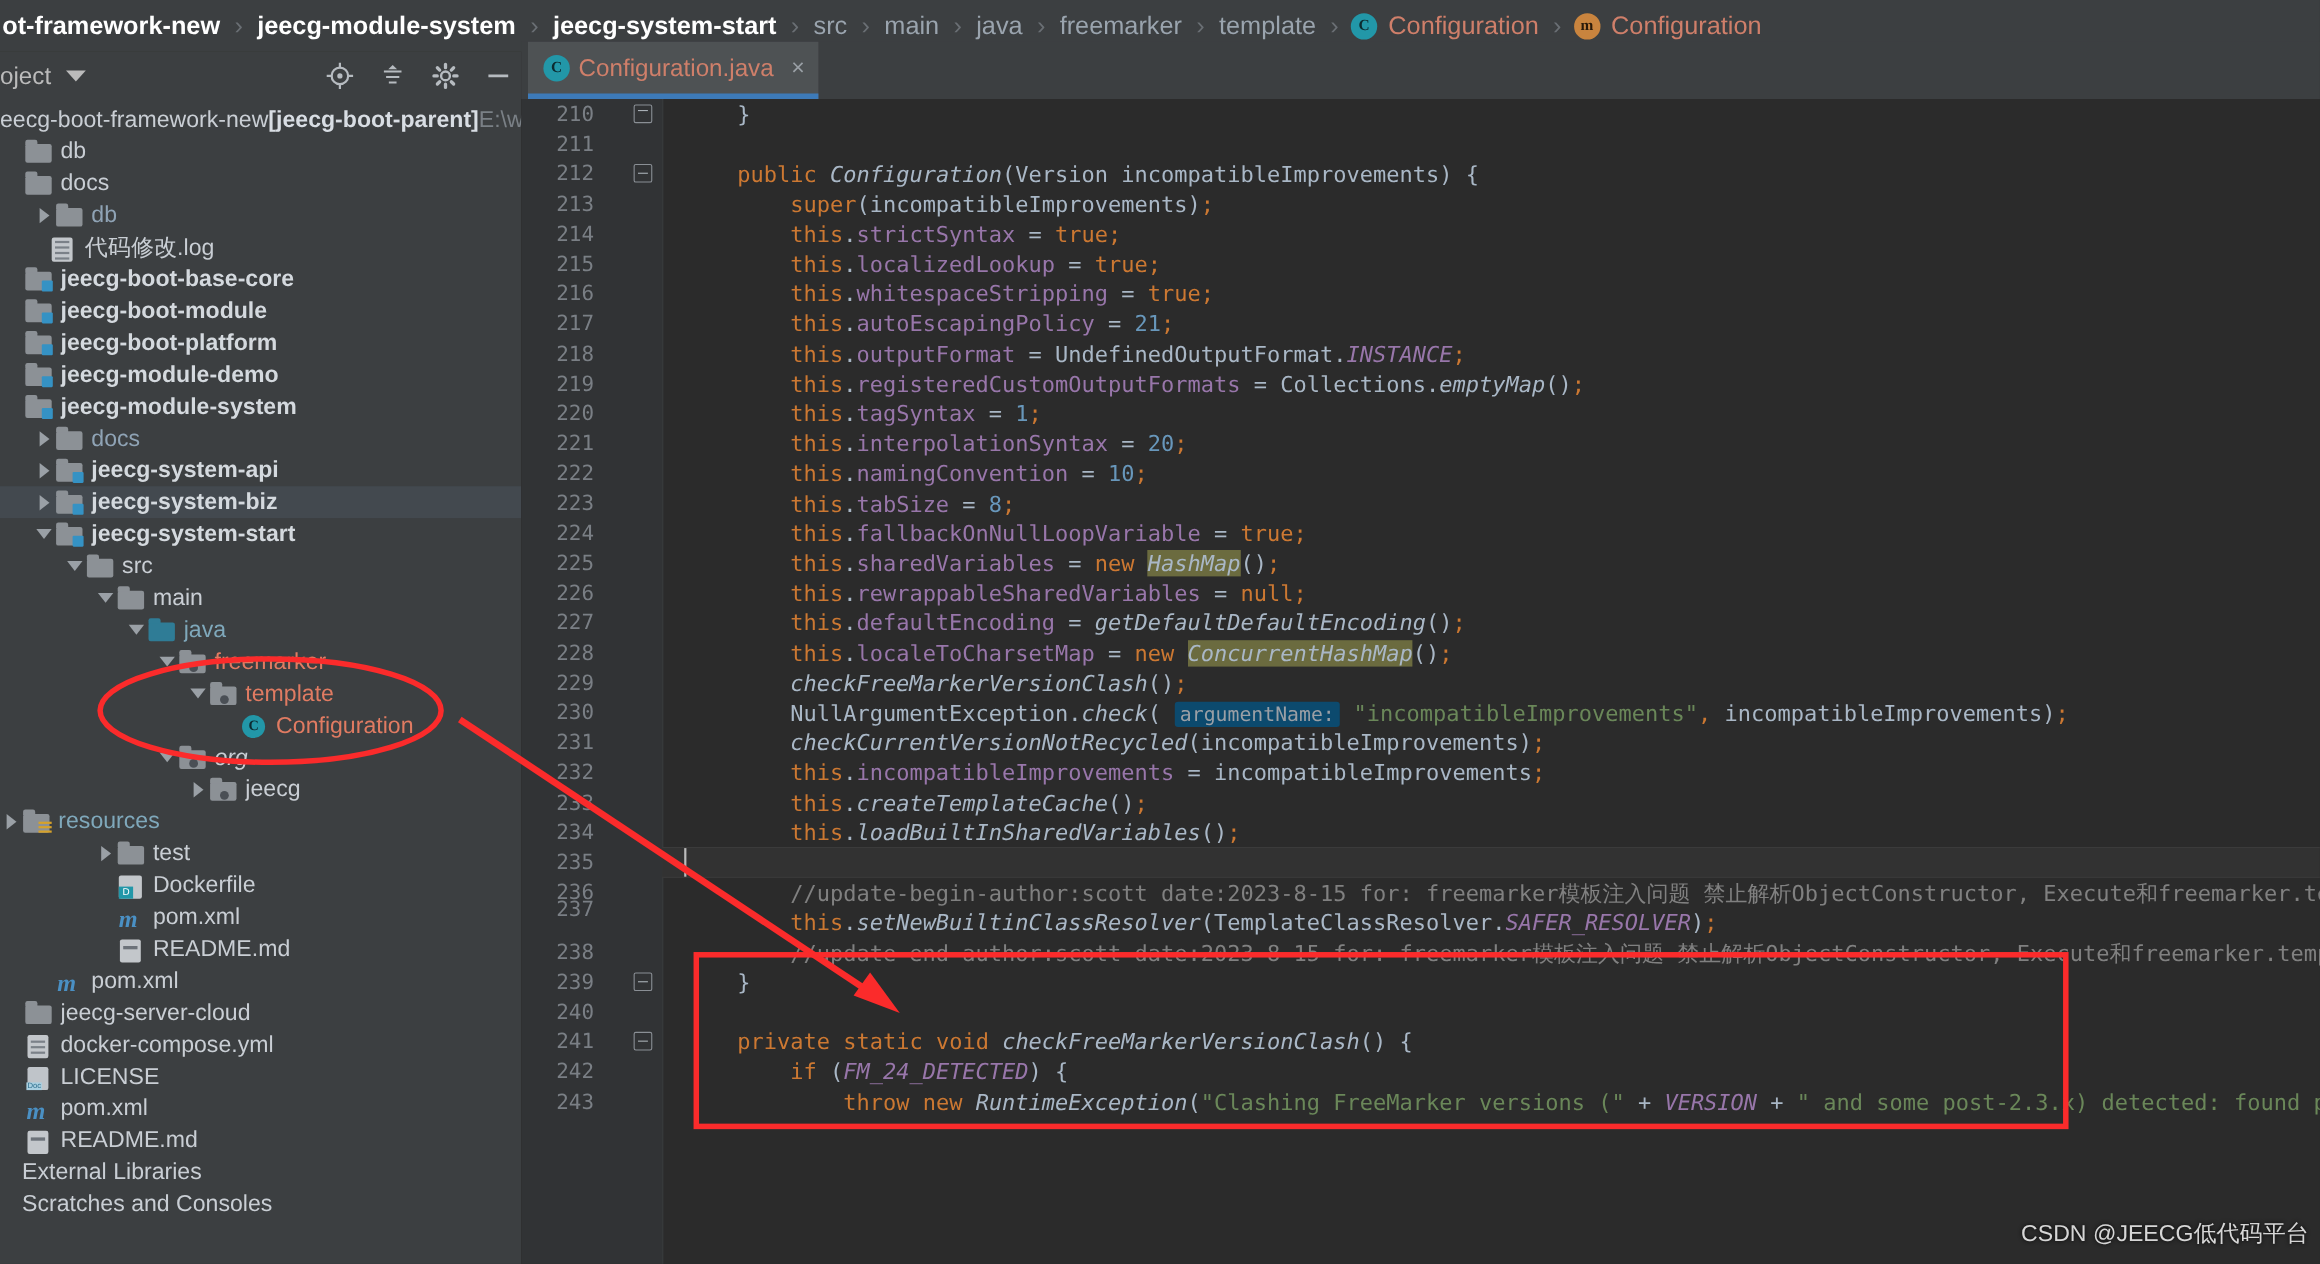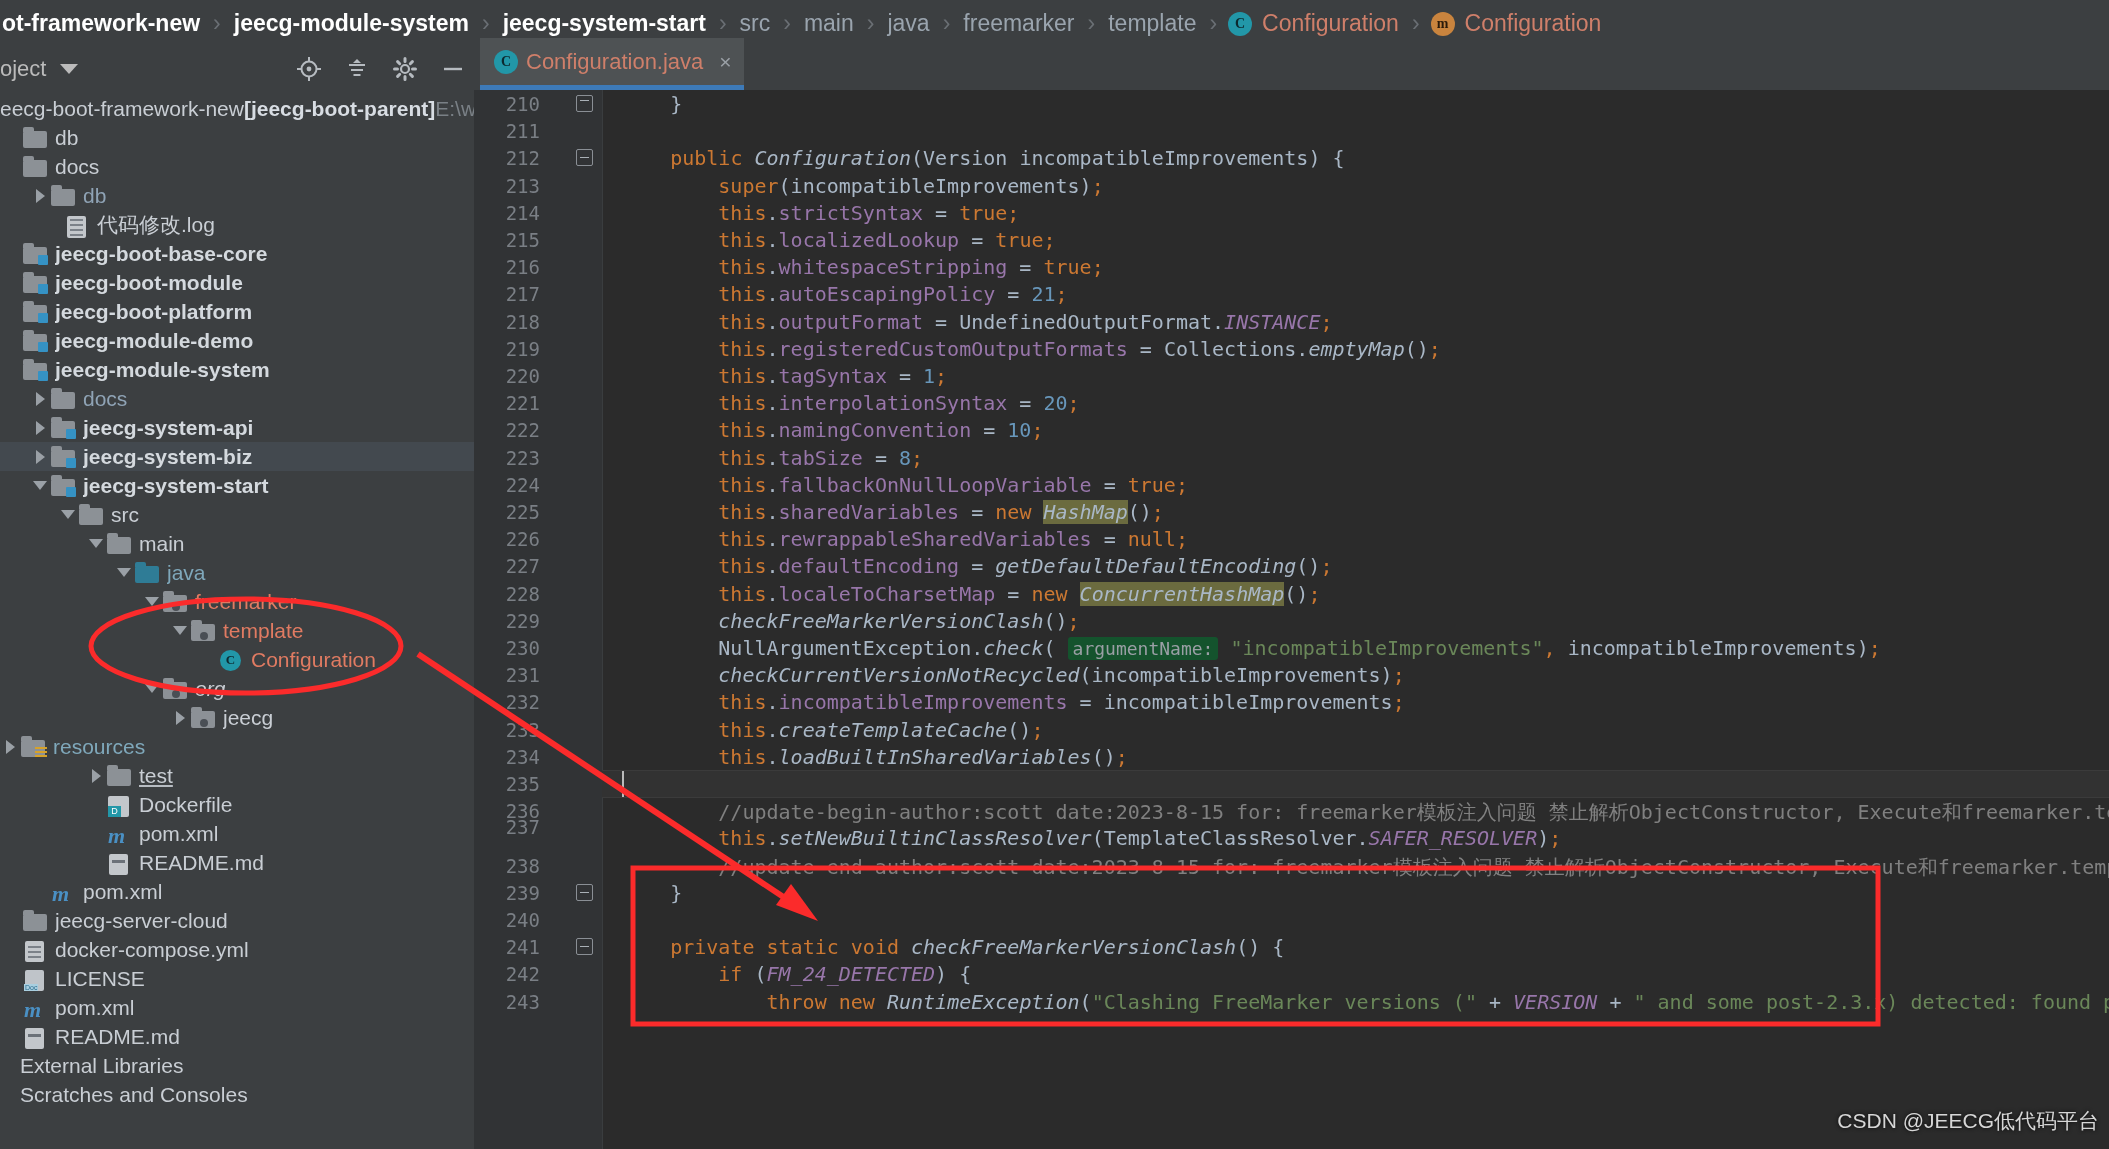--- a/index.html
+++ b/index.html
@@ -246,21 +246,21 @@
   .kw   { color: #cc7832; }
   .fld  { color: #9876aa; }
   .num  { color: #6897bb; }
   .str  { color: #6a8759; }
   .typ  { color: #a9b7c6; }
   .mth  { color: #a9b7c6; font-style: italic; }
   .cmt  { color: #808080; }
   .const{ color: #9876aa; font-style: italic; }
   .searchhl { background: #6b6b3f; }
   .hint {
-    background: #14532d; color: #9a9fa5; border-radius: 3px;
+    background: #0c4a6e; color: #9a9fa5; border-radius: 3px;
     padding: 1px 5px; font-size: 18px;
   }
   .caretline {
     position:absolute; left:128px; width:1507px; height:28px;
     background:#323232; border-top:1px solid #3b3b3b; border-bottom:1px solid #3b3b3b;
   }
   .caret {
     position:absolute; left:148px; width:2px; height:26px; background:#bbbbbb;
   }
 
@@ -383,21 +383,21 @@
         </div>
         <div class="row" style="padding-left: 30px;">
           <span class="arrow">
             <i class="tri-r"></i>
           </span>
           <span class="ico">
             <span class="fold"></span>
           </span>
           <span class="lbl blue">db</span>
         </div>
-        <div class="row" style="padding-left: 44px;">
+        <div class="row" style="padding-left: 24px;">
           <span class="arrow"></span>
           <span class="ico">
             <span class="file-ico">
               <i></i>
               <i></i>
               <i></i>
               <i></i>
             </span>
           </span>
           <span class="lbl white">代码修改.log</span>
@@ -575,21 +575,21 @@
             <span class="fold">
               <span class="src-bars">
                 <i></i>
                 <i></i>
                 <i></i>
               </span>
             </span>
           </span>
           <span class="lbl teal">resources</span>
         </div>
-        <div class="row" style="padding-left: 86px; text-decoration: underline;">
+        <div class="row" style="padding-left: 86px;">
           <span class="arrow">
             <i class="tri-r"></i>
           </span>
           <span class="ico">
             <span class="fold"></span>
           </span>
           <span class="lbl white">test</span>
         </div>
         <div class="row" style="padding-left: 86px;">
           <span class="arrow"></span>

